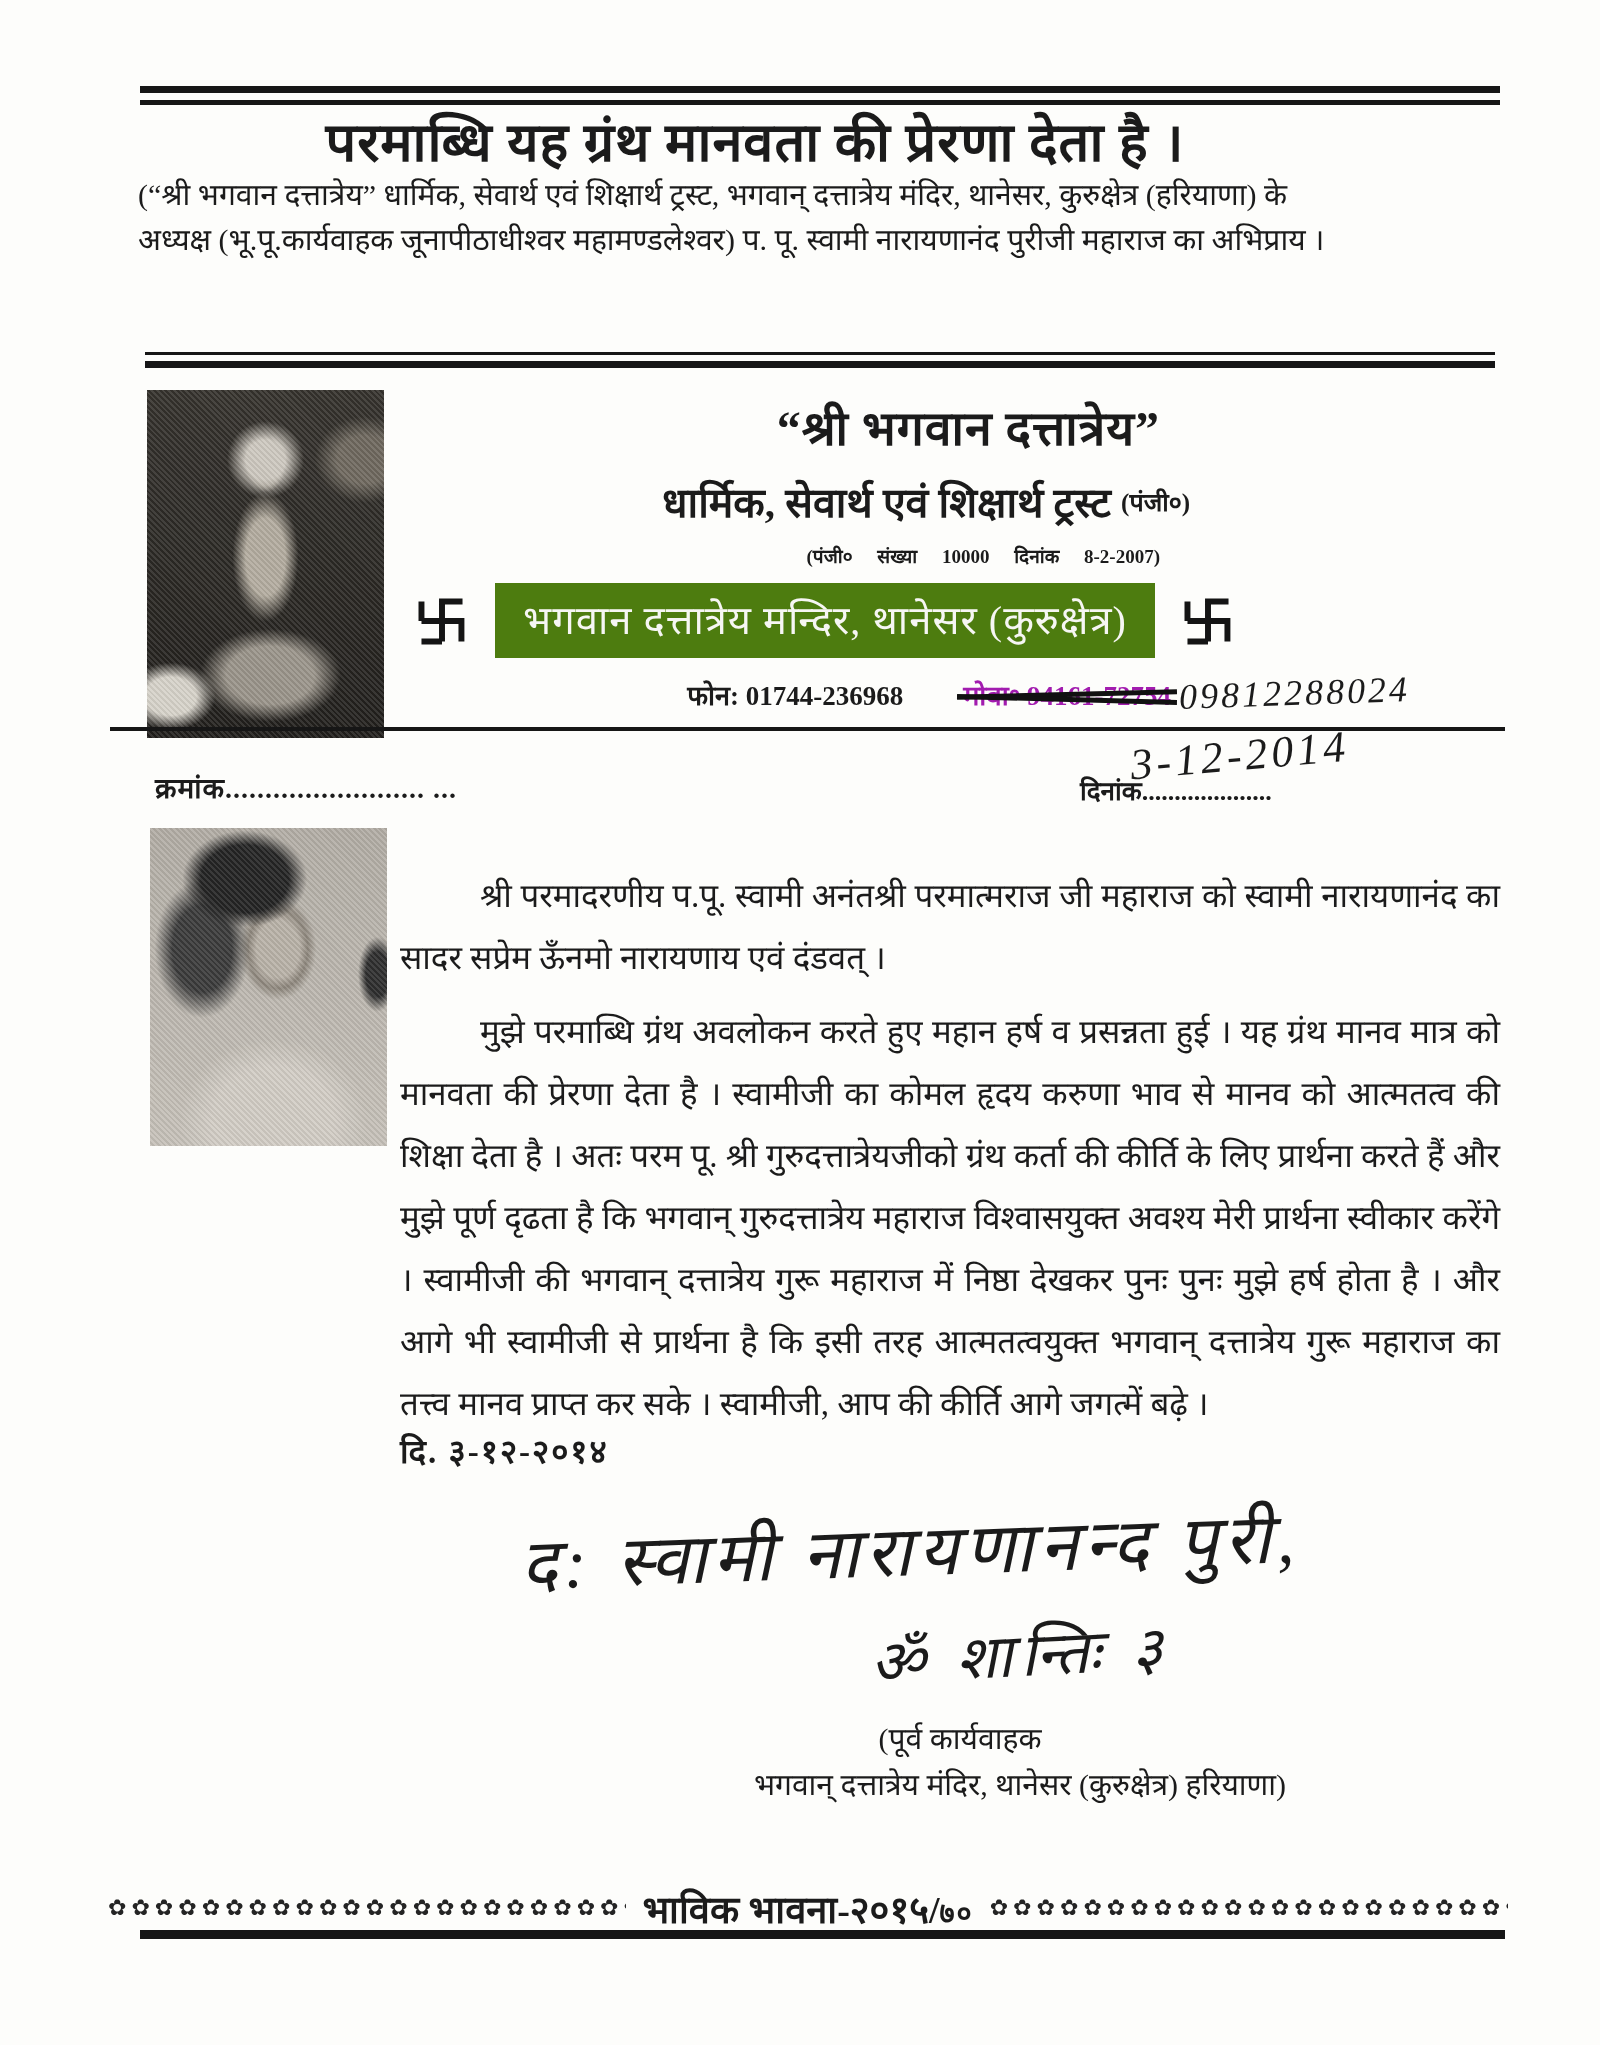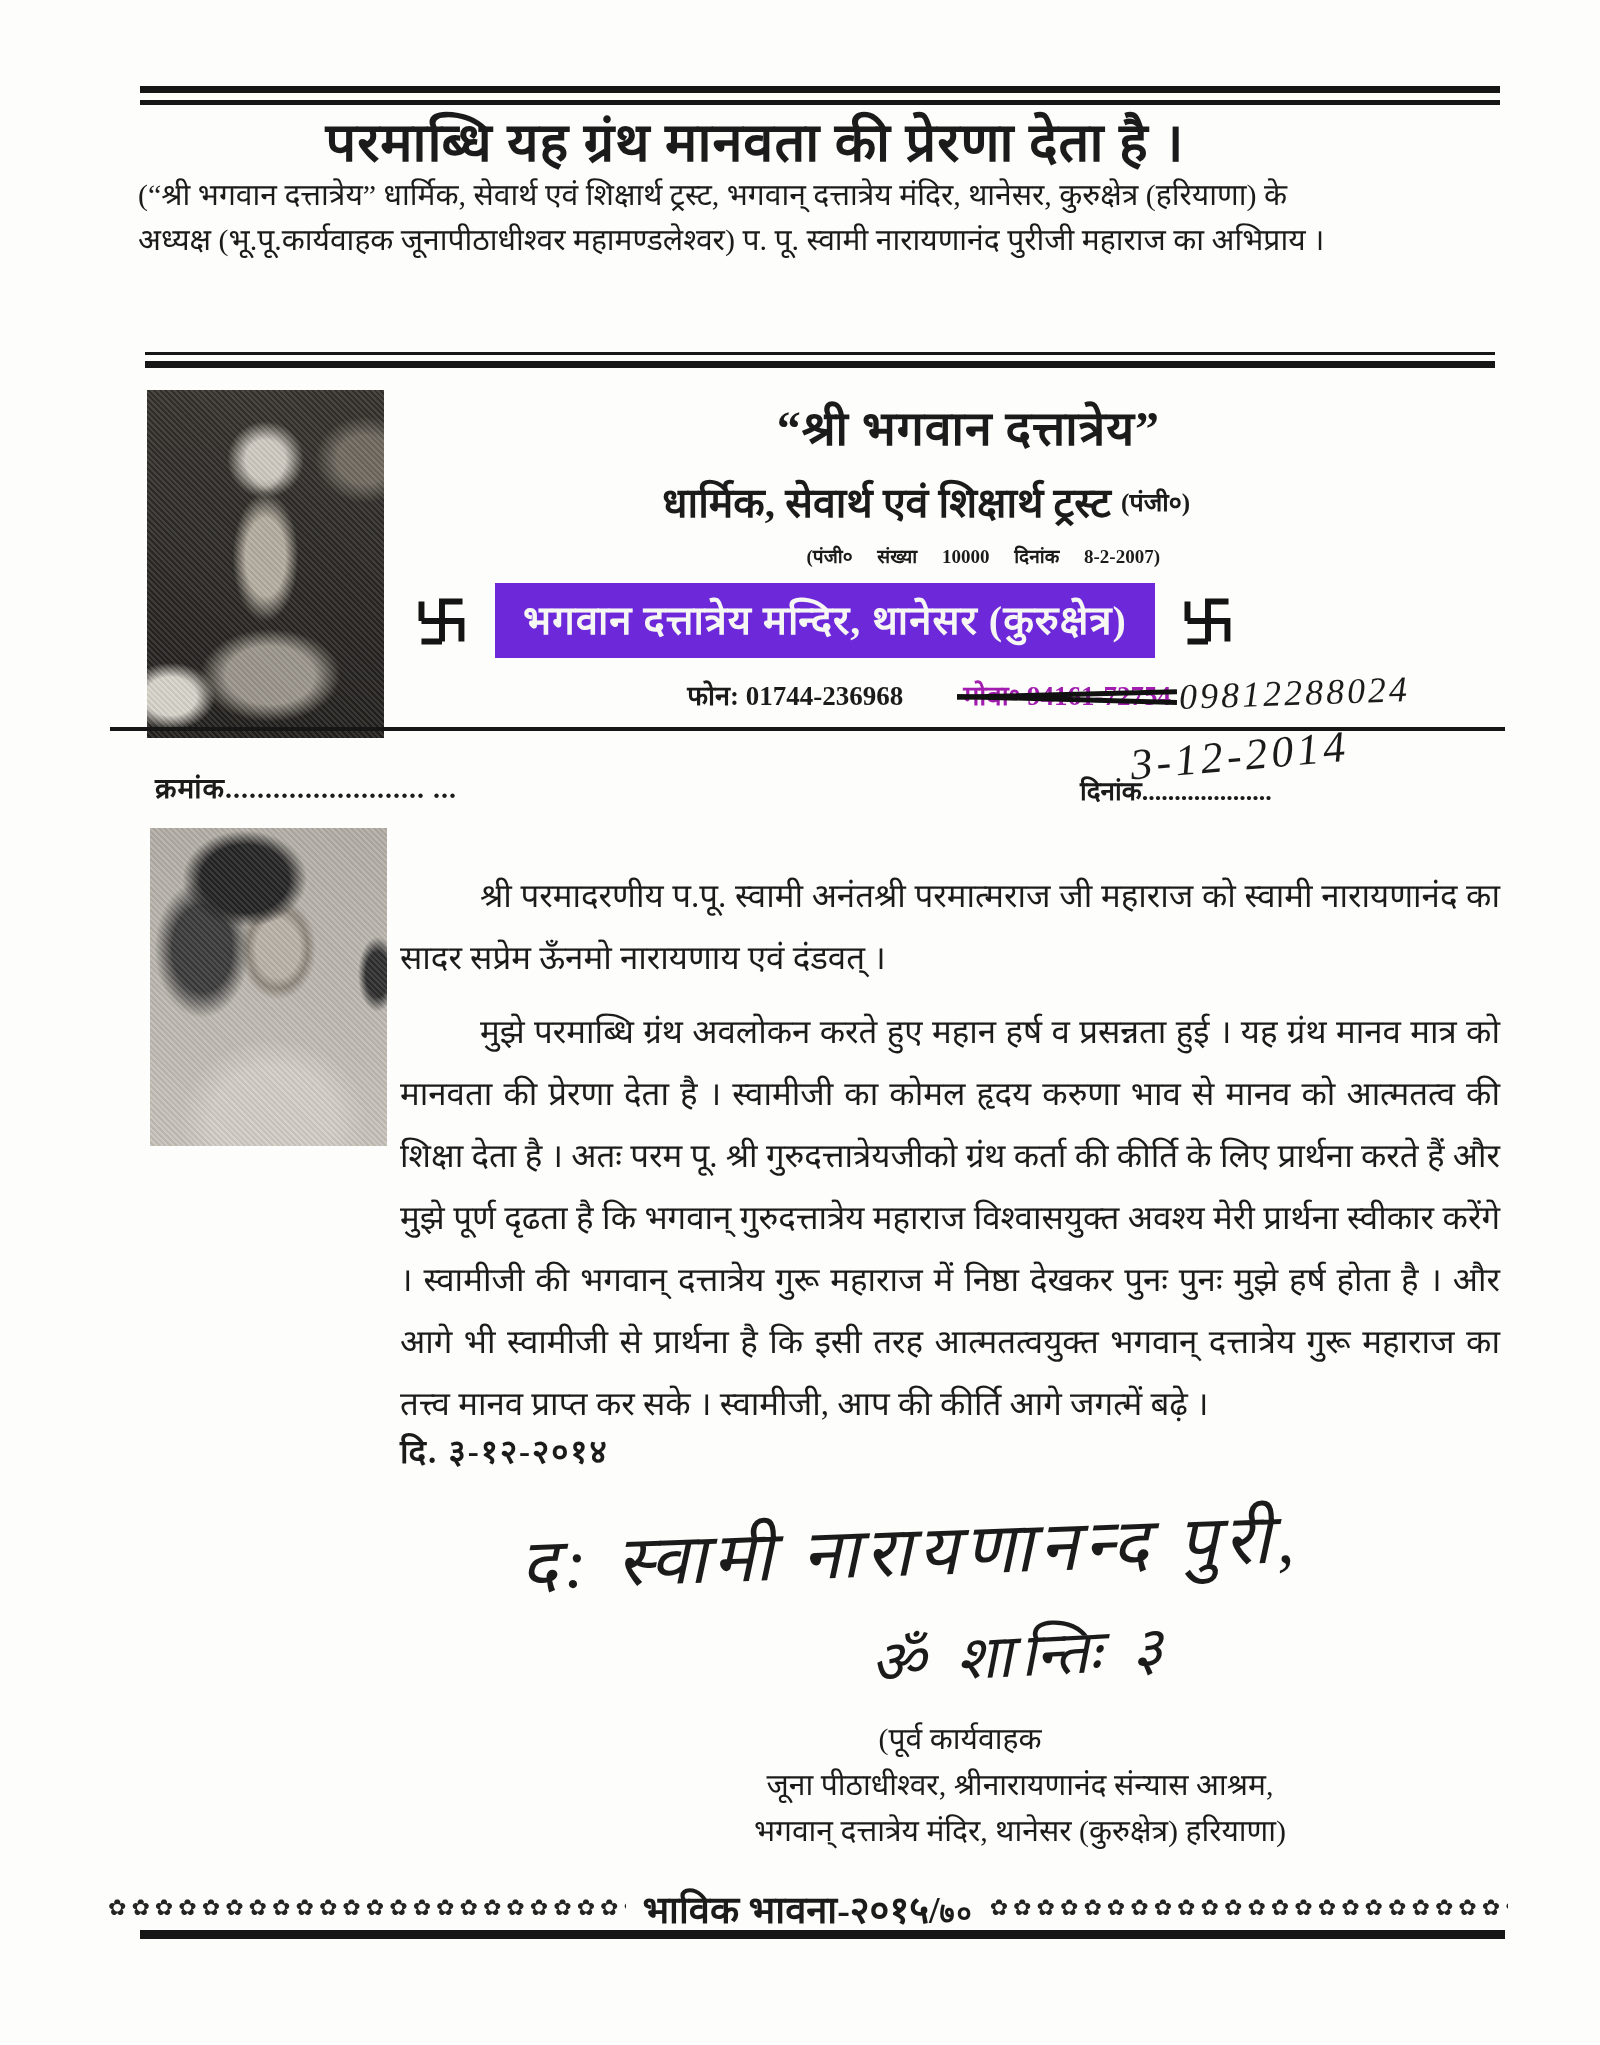--- a/index.html
+++ b/index.html
@@ -34,21 +34,21 @@
       linear-gradient(#35322d, #211f1c);}
   .halftone::after{content:"";position:absolute;inset:0;
     background:repeating-linear-gradient(45deg, rgba(255,255,255,.10) 0 2px, rgba(0,0,0,.06) 2px 4px);}
   .lh-col{left:380px;top:390px;width:1030px;text-align:right;}
   .lh-name{font-size:48px;font-weight:bold;padding-right:250px;margin-top:4px;letter-spacing:1px;}
   .lh-type{font-size:41px;font-weight:bold;padding-right:220px;margin-top:14px;}
   .lh-type .small{font-size:25px;vertical-align:6px;}
   .lh-reg{font-size:19px;font-weight:bold;word-spacing:20px;padding-right:250px;margin-top:14px;}
   .banner-row{margin-top:14px;display:flex;align-items:center;justify-content:center;
     gap:26px;padding-right:140px;}
-  .banner{background:#6d28d9;color:#f6f6f3;font-size:40px;font-weight:bold;
+  .banner{background:#4d7c0f;color:#f6f6f3;font-size:40px;font-weight:normal;
     padding:8px 28px 12px;letter-spacing:1px;white-space:nowrap;}
   .swastika{width:54px;height:54px;flex:0 0 auto;}
   .phone-row{margin-top:14px;font-size:27px;font-weight:bold;padding-left:110px;white-space:nowrap;}
   .phone-row .gap{display:inline-block;width:60px;}
   .struck{position:relative;display:inline-block;color:#a21caf;}
   .struck::before,.struck::after{content:"";position:absolute;left:-3%;right:-3%;height:5px;background:#111;}
   .struck::before{top:44%;transform:rotate(-1.4deg);}
   .struck::after{top:58%;transform:rotate(1.6deg);}
   .hand{font-style:italic;}
   .mobile-hand{font-size:36px;font-weight:normal;letter-spacing:3px;display:inline-block;
@@ -136,21 +136,20 @@
     <p>मुझे परमाब्धि ग्रंथ अवलोकन करते हुए महान हर्ष व प्रसन्नता हुई । यह ग्रंथ मानव मात्र को मानवता की प्रेरणा देता है । स्वामीजी का कोमल हृदय करुणा भाव से मानव को आत्मतत्व की शिक्षा देता है । अतः परम पू. श्री गुरुदत्तात्रेयजीको ग्रंथ कर्ता की कीर्ति के लिए प्रार्थना करते हैं और मुझे पूर्ण दृढता है कि भगवान् गुरुदत्तात्रेय महाराज विश्वासयुक्त अवश्य मेरी प्रार्थना स्वीकार करेंगे । स्वामीजी की भगवान् दत्तात्रेय गुरू महाराज में निष्ठा देखकर पुनः पुनः मुझे हर्ष होता है । और आगे भी स्वामीजी से प्रार्थना है कि इसी तरह आत्मतत्वयुक्त भगवान् दत्तात्रेय गुरू महाराज का तत्त्व मानव प्राप्त कर सके । स्वामीजी, आप की कीर्ति आगे जगत्में बढ़े ।</p>
   </div>
 
   <div class="abs letter-date">दि. ३-१२-२०१४</div>
 
   <div class="abs sig1 hand">द: स्वामी नारायणानन्द पुरी,</div>
   <div class="abs sig2 hand">ॐ शान्तिः ३</div>
 
   <div class="abs attribution">
     <div class="a1">(पूर्व कार्यवाहक</div>
-    <div>जूना पीठाधीश्वर, श्रीनारायणानंद संन्यास आश्रम,</div>
     <div>भगवान् दत्तात्रेय मंदिर, थानेसर (कुरुक्षेत्र) हरियाणा)</div>
   </div>
 
   <div class="abs footer">
     <div class="ornament">✿✿✿✿✿✿✿✿✿✿✿✿✿✿✿✿✿✿✿✿✿✿✿✿✿✿✿✿</div>
     <div class="footer-title">
       <span>भाविक भावना-२०१५/</span><span class="pg">७०</span>
     </div>
     <div class="ornament">✿✿✿✿✿✿✿✿✿✿✿✿✿✿✿✿✿✿✿✿✿✿✿✿✿✿✿✿</div>
   </div>

